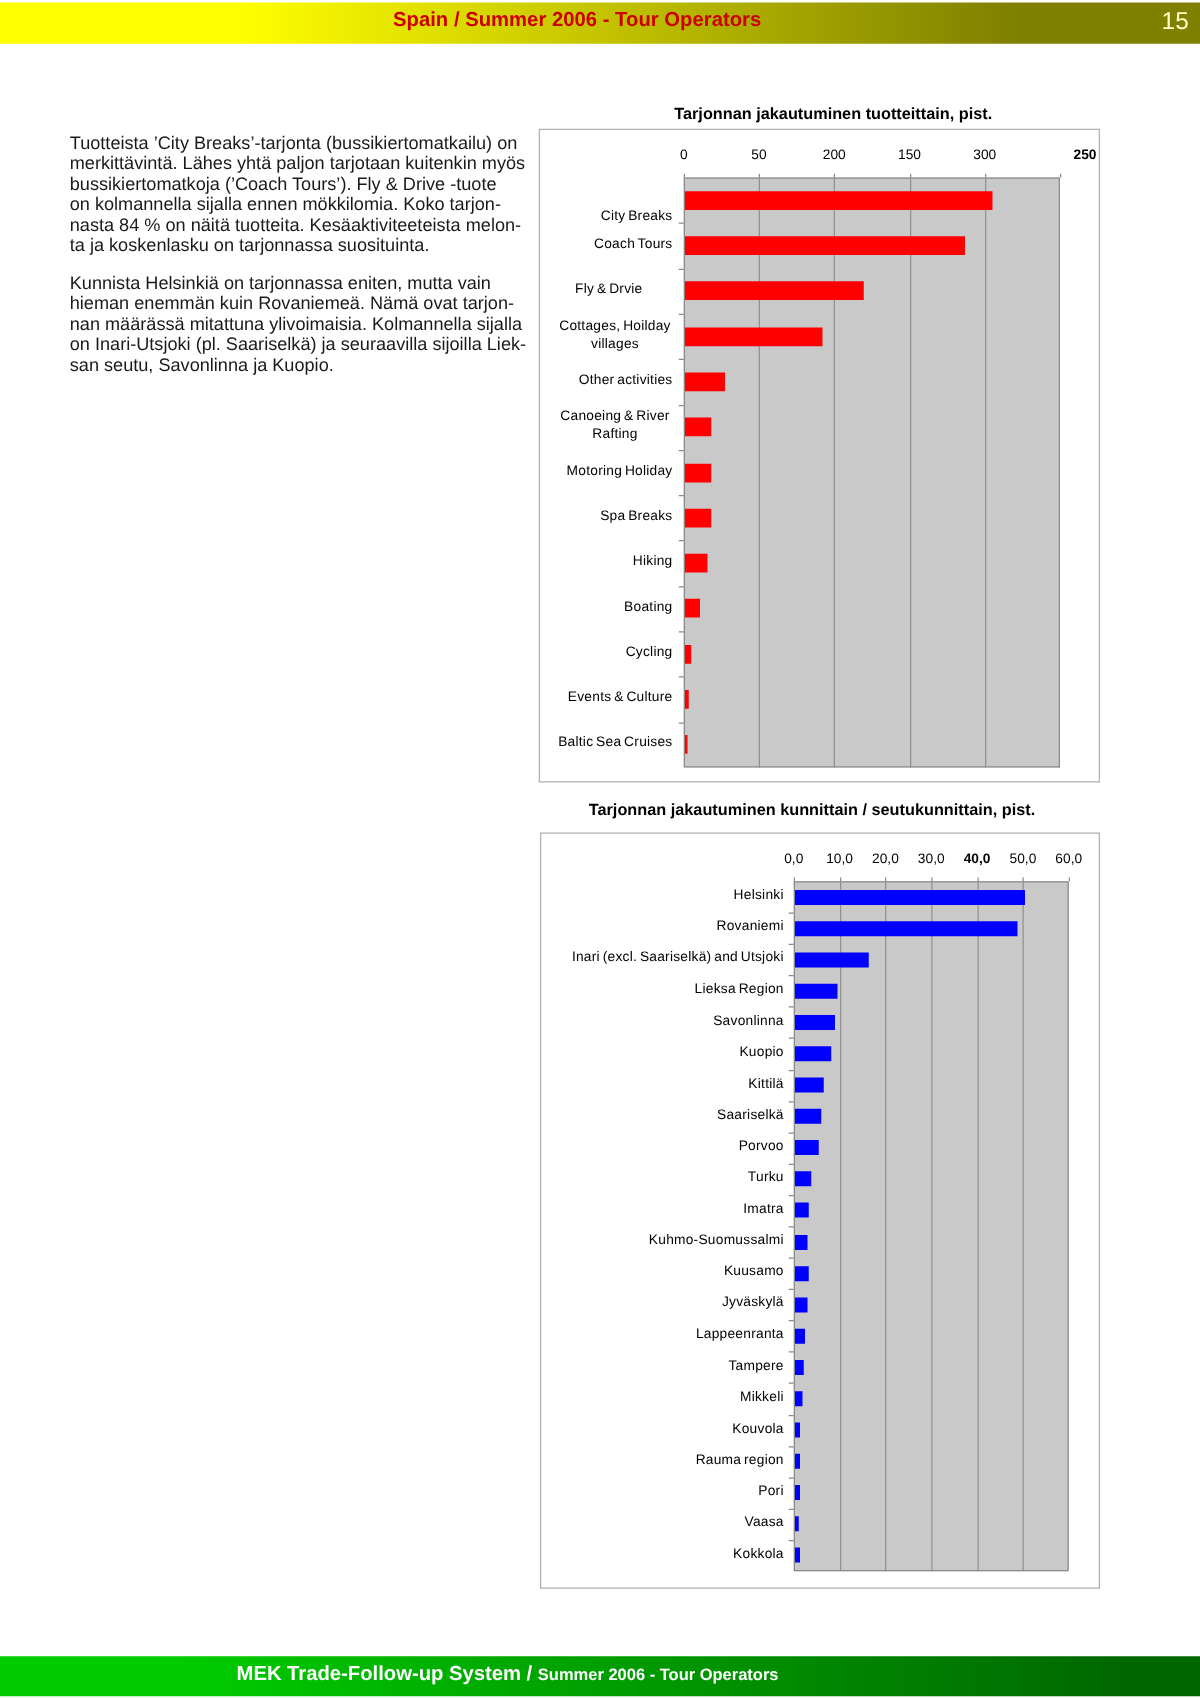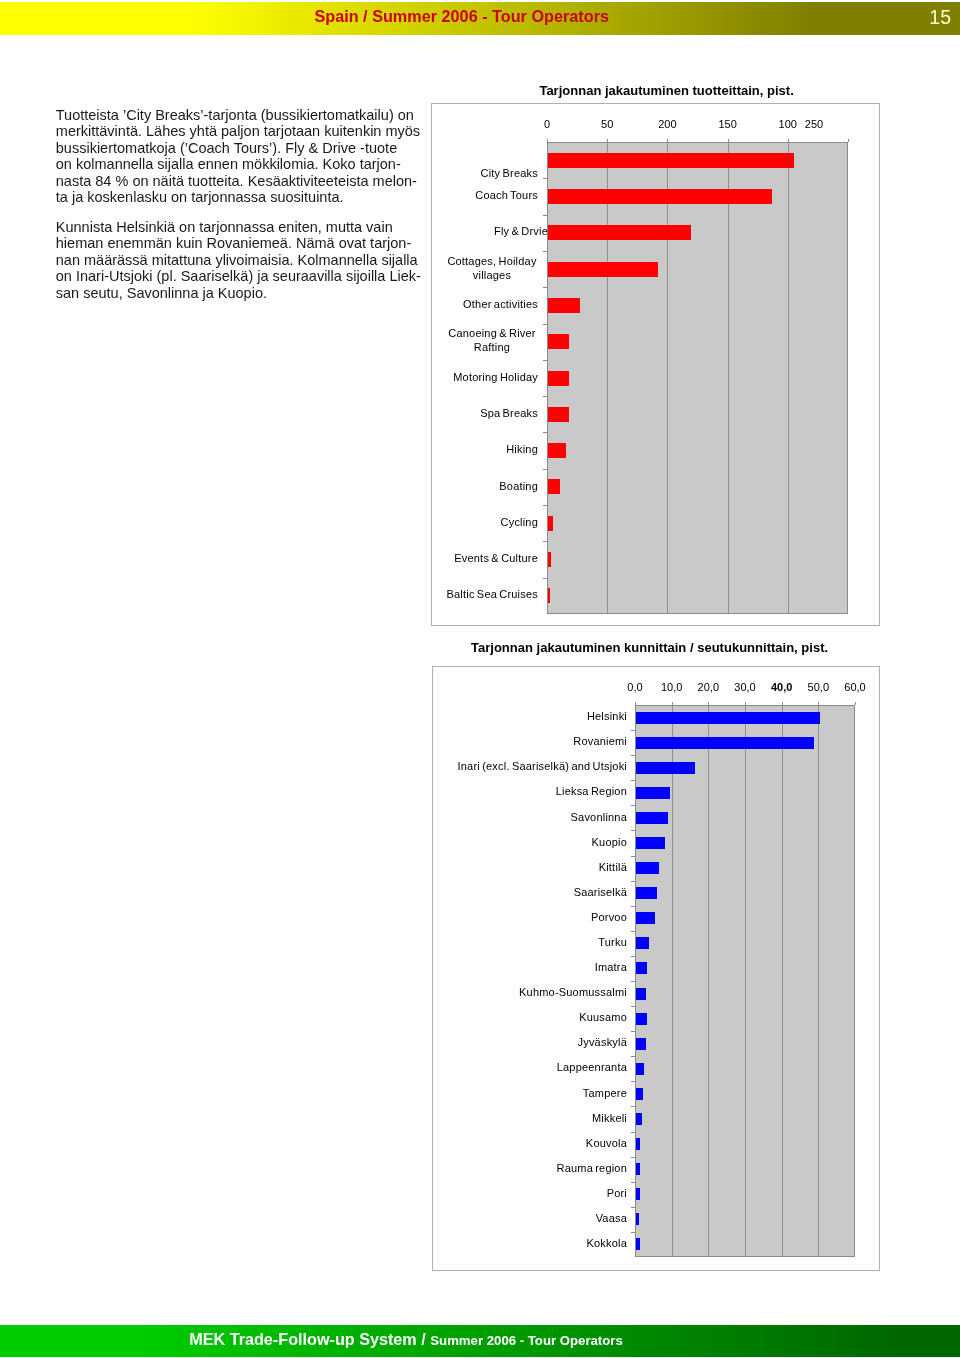--- a/index.html
+++ b/index.html
@@ -66,30 +66,30 @@
         <div class="xtick" style="left: 547px; top: 139px;"></div>
         <div class="xtick" style="left: 607px; top: 139px;"></div>
         <div class="xtick" style="left: 667px; top: 139px;"></div>
         <div class="xtick" style="left: 728px; top: 139px;"></div>
         <div class="xtick" style="left: 788px; top: 139px;"></div>
         <div class="xtick" style="left: 848px; top: 139px;"></div>
         <div class="ticklab" style="left: 507px; width: 80px; top: 118px;">0</div>
         <div class="ticklab" style="left: 567.2px; width: 80px; top: 118px;">50</div>
         <div class="ticklab" style="left: 627.4px; width: 80px; top: 118px;">200</div>
         <div class="ticklab" style="left: 687.6px; width: 80px; top: 118px;">150</div>
-        <div class="ticklab" style="left: 747.8px; width: 80px; top: 118px;">100</div>
-        <div class="ticklab" style="left: 774px; width: 80px; top: 118px;">250</div>
+        <div class="ticklab" style="left: 747.8px; width: 80px; top: 118px;">300</div>
+        <div class="ticklab" style="left: 828px; width: 80px; top: 118px; font-weight: bold;">250</div>
         <div class="bar" style="left: 547.5px; top: 152.654px; width: 246.116px; height: 15px; background: rgb(255, 0, 0);"></div>
         <div class="catlab" style="right: 422px; max-width: 92px; top: 166px;">City Breaks</div>
         <div class="tickmark" style="left: 543px; top: 178px;"></div>
         <div class="bar" style="left: 547.5px; top: 188.962px; width: 224.444px; height: 15px; background: rgb(255, 0, 0);"></div>
         <div class="catlab" style="right: 422px; max-width: 92px; top: 188.113px;">Coach Tours</div>
         <div class="tickmark" style="left: 543px; top: 215px;"></div>
         <div class="bar" style="left: 547.5px; top: 225.269px; width: 143.776px; height: 15px; background: rgb(255, 0, 0);"></div>
-        <div class="catlab" style="right: 412px; max-width: 92px; top: 224.421px; text-align: center;">Fly &amp; Drvie</div>
+        <div class="catlab" style="right: 446px; max-width: 92px; top: 224.421px; text-align: center;">Fly &amp; Drvie</div>
         <div class="tickmark" style="left: 543px; top: 251px;"></div>
         <div class="bar" style="left: 547.5px; top: 261.577px; width: 110.064px; height: 15px; background: rgb(255, 0, 0);"></div>
         <div class="catlab" style="right: 422px; max-width: 92px; top: 253.58px;">Cottages, Hoilday villages</div>
         <div class="tickmark" style="left: 543px; top: 287px;"></div>
         <div class="bar" style="left: 547.5px; top: 297.885px; width: 32.0448px; height: 15px; background: rgb(255, 0, 0);"></div>
         <div class="catlab" style="right: 422px; max-width: 92px; top: 297.036px;">Other activities</div>
         <div class="tickmark" style="left: 543px; top: 324px;"></div>
         <div class="bar" style="left: 547.5px; top: 334.192px; width: 21.2088px; height: 15px; background: rgb(255, 0, 0);"></div>
         <div class="catlab" style="right: 422px; max-width: 92px; top: 326.195px;">Canoeing &amp; River Rafting</div>
         <div class="tickmark" style="left: 543px; top: 360px;"></div>

